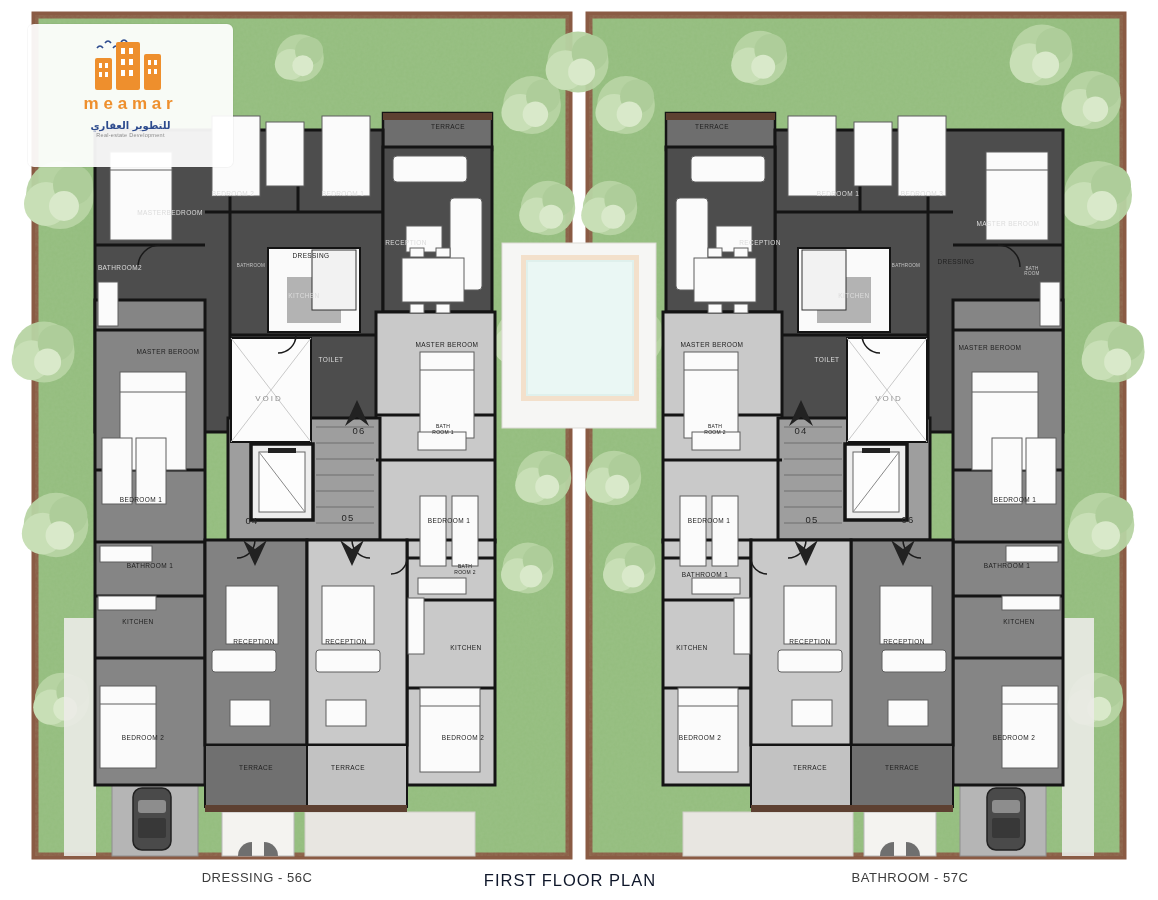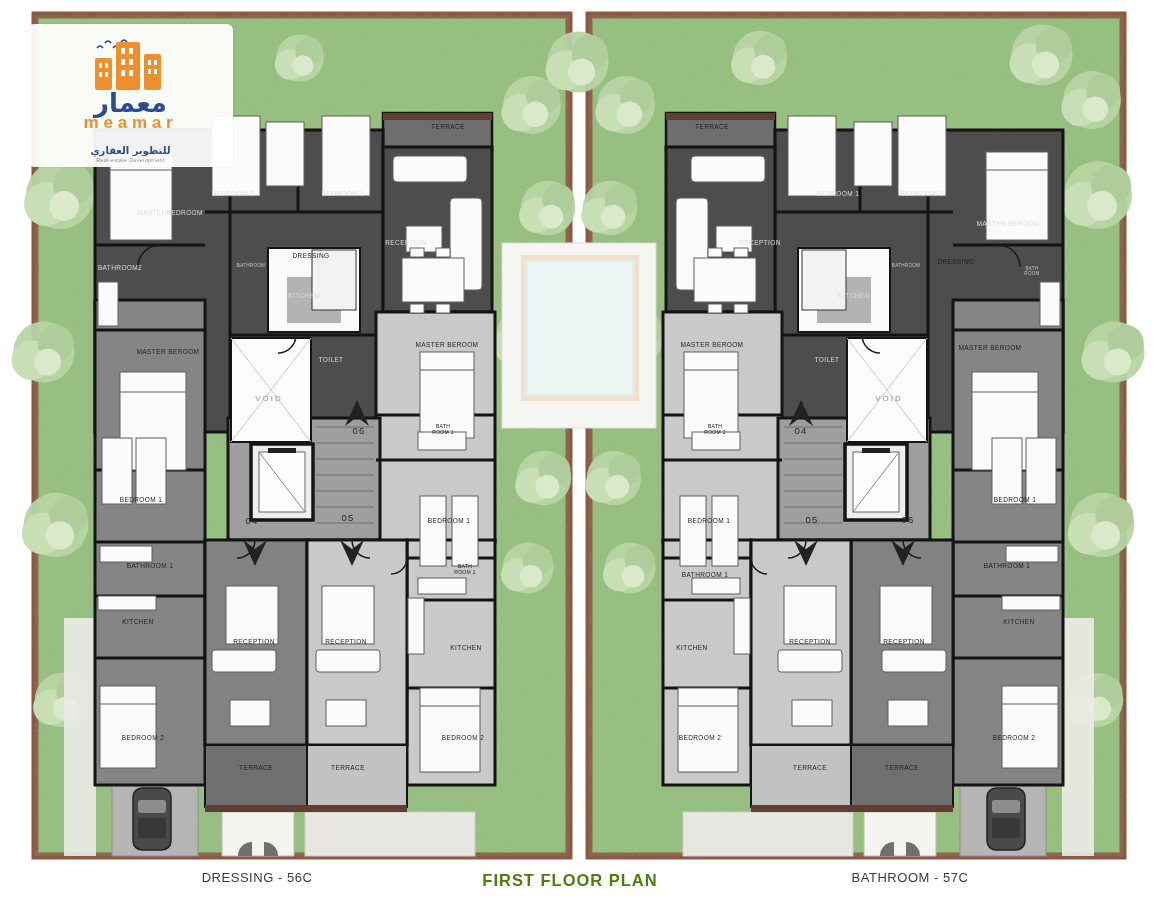--- a/index.html
+++ b/index.html
@@ -12,27 +12,27 @@
       white-space:pre-line;text-align:center;line-height:1.15;font-family:"Liberation Sans",sans-serif;}
   .lt{color:#dcdcdc;}
   .dk{color:#212121;}
   .dk2{color:#212121;font-size:5px;}
   .faint{color:#8f8f8f;font-size:8px;letter-spacing:.25em;}
   .faint-lt{color:#c4c4c4;font-size:4.6px;}
   .unit{color:#262626;font-size:9.5px;letter-spacing:.12em;}
   
   .caption{position:absolute;transform:translate(-50%,-50%);color:#3c3c3c;font-size:13px;
            letter-spacing:.04em;white-space:nowrap;}
-  .caption.main{font-size:16.5px;font-weight:bold;color:#4d7c0f;letter-spacing:.06em;}
+  .caption.main{font-size:16.5px;font-weight:normal;color:#0f172a;letter-spacing:.06em;}
   
   #logo-card{position:absolute;left:28px;top:24px;width:205px;height:143px;background:rgba(255,255,255,.93);
              border-radius:6px;text-align:center;box-shadow:0 0 0 1px rgba(0,0,0,.03);}
   .logo-ar{font-family:"DejaVu Sans",sans-serif;color:#2d4b8e;font-size:26px;font-weight:bold;line-height:.9;margin-top:-4px;}
   .logo-en{color:#ee8f2d;font-size:17px;font-weight:bold;letter-spacing:.28em;margin-top:-2px;}
-  .logo-tag-ar{font-family:"DejaVu Sans",sans-serif;color:#2d4b8e;font-size:10px;font-weight:bold;margin-top:12px;}
+  .logo-tag-ar{font-family:"DejaVu Sans",sans-serif;color:#2d4b8e;font-size:10px;font-weight:bold;margin-top:6px;}
   .logo-tag-en{color:#8a8a8a;font-size:5.5px;letter-spacing:.05em;margin-top:1px;}
 </style>
 </head>
 <body>
 
 <div id="stage">
 
 <svg id="plan-svg" width="1158" height="900" viewBox="0 0 1158 900">
   <defs>
     <filter id="grass" x="0" y="0" width="100%" height="100%">
@@ -316,21 +316,20 @@
       <rect x="38" y="25" width="4" height="6"></rect>
           <rect x="46" y="25" width="4" height="6"></rect>
       <rect x="38" y="36" width="4" height="6"></rect>
           <rect x="46" y="36" width="4" height="6"></rect>
       <rect x="65" y="26" width="3" height="5"></rect>
           <rect x="71" y="26" width="3" height="5"></rect>
       <rect x="65" y="35" width="3" height="5"></rect>
           <rect x="71" y="35" width="3" height="5"></rect>
     </g>
   </svg>
-  <div class="logo-ar">معمار</div>
   <div class="logo-en">meamar</div>
   <div class="logo-tag-ar">للتطوير العقاري</div>
   <div class="logo-tag-en">Real-estate Development</div>
 </div>
 
 <div class="caption" style="left:257px;top:877px">DRESSING - 56C</div>
 <div class="caption main" style="left:570px;top:880px">FIRST FLOOR PLAN</div>
 <div class="caption" style="left:910px;top:877px">BATHROOM - 57C</div>
 
 </div>

